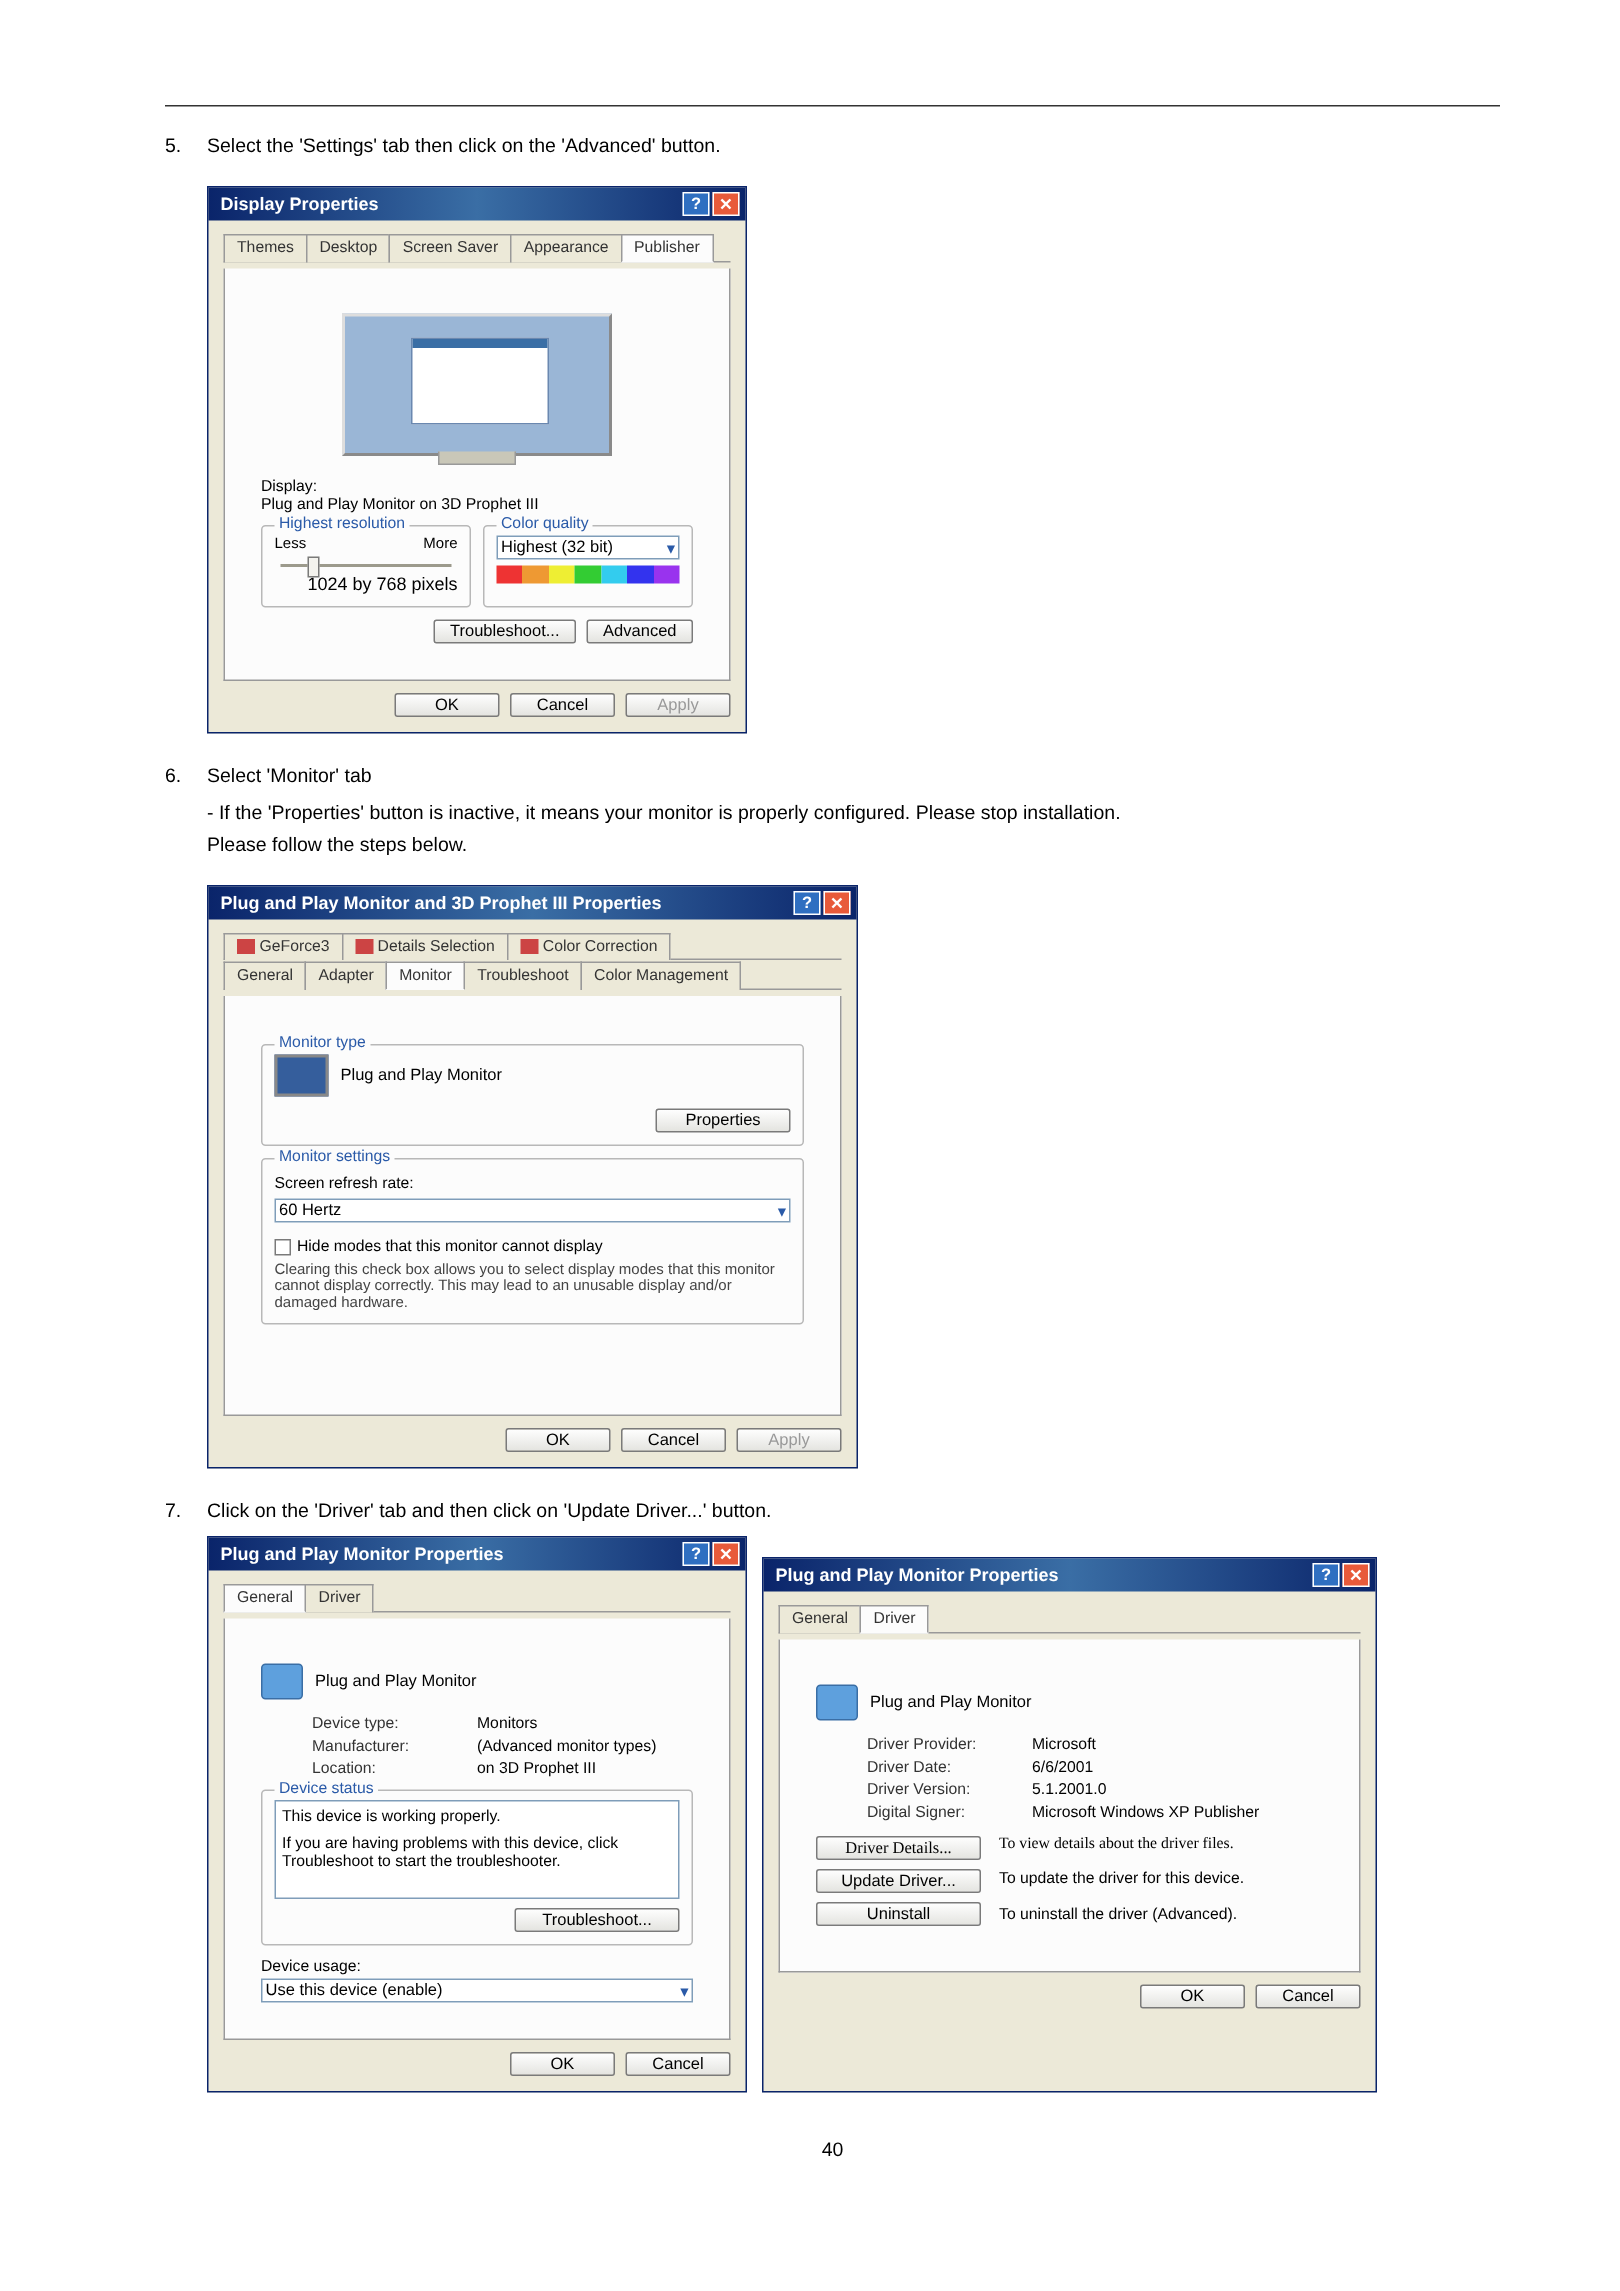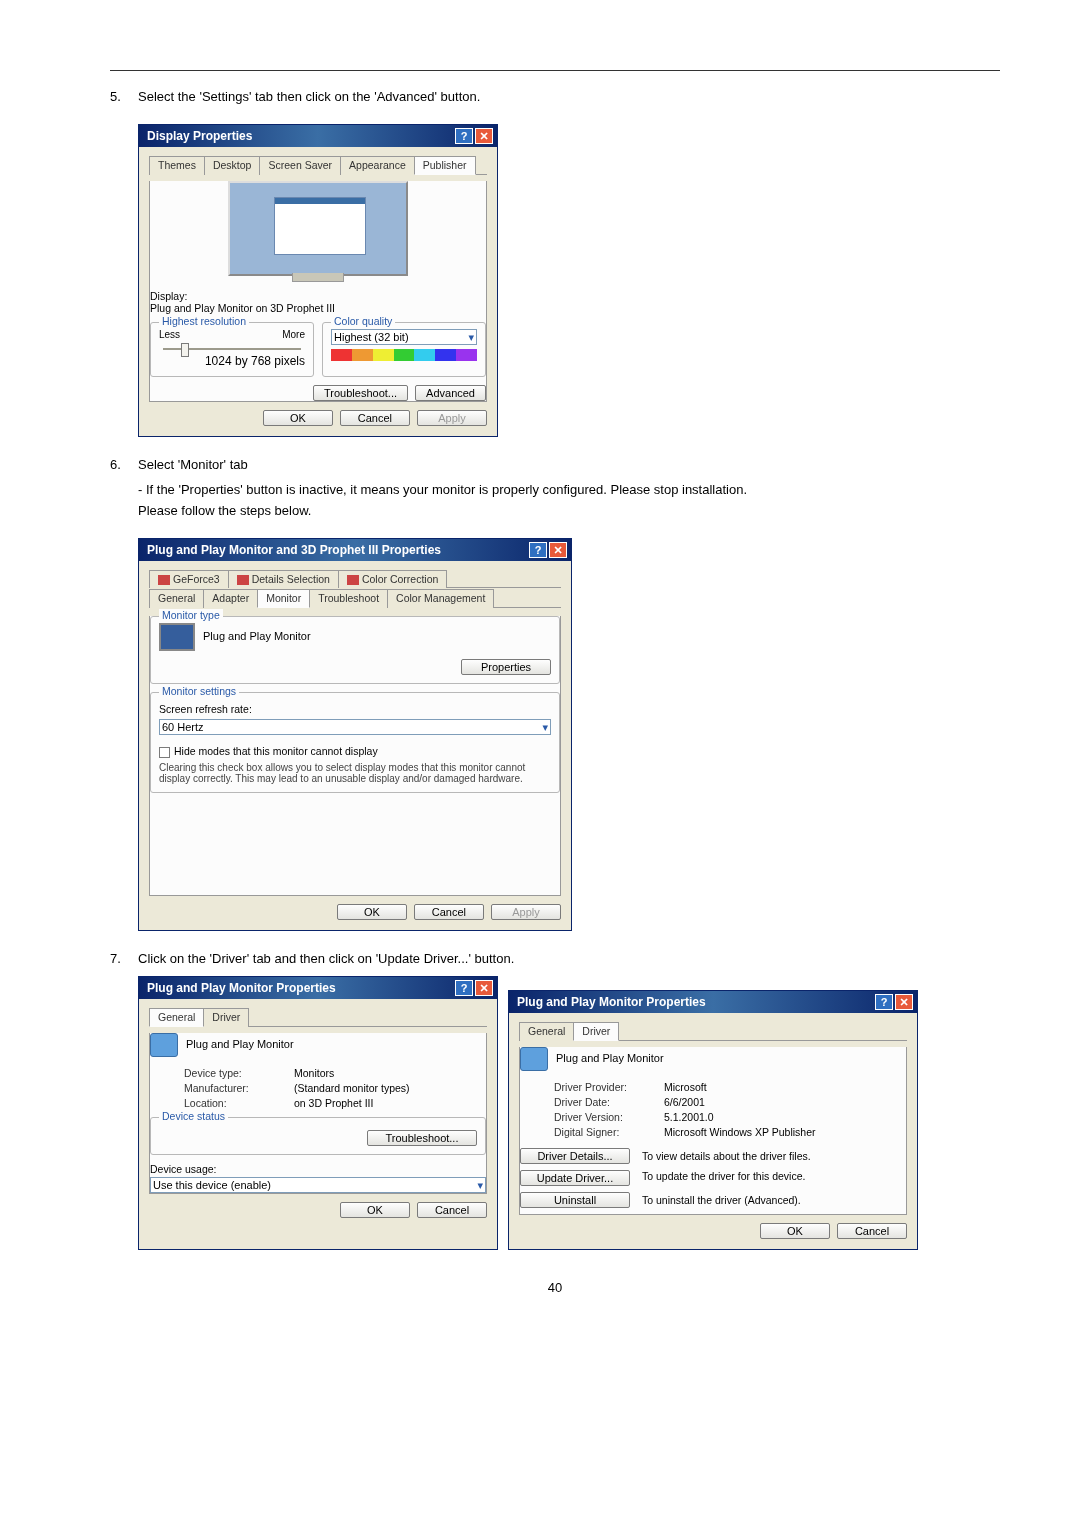--- a/index.html
+++ b/index.html
@@ -17,21 +17,21 @@
   .dlg { border: 1px solid #0a246a; background: #ece9d8; font-family: Tahoma, Arial, sans-serif; font-size: 11px; color: #000; margin: 10px 0 20px 28px; display: inline-block; }
   .dlg .titlebar { background: linear-gradient(to right,#0a246a,#3a6ea5,#0a246a); color:#fff; font-weight:bold; display:flex; align-items:center; justify-content:space-between; padding:3px 4px 3px 8px; font-size:12px; }
   .dlg .tbtns { display:flex; gap:2px; }
   .dlg .tbtn { width:18px; height:16px; background:#d6e7f7; border:1px solid #fff; color:#fff; display:flex; align-items:center; justify-content:center; font-size:11px; font-weight:bold; }
   .dlg .tbtn.close { background:#e85a3a; }
   .dlg .tbtn.help { background:#2f6fc1; }
   .dlg .body { padding:8px 10px 10px; }
   .tabs { display:flex; border-bottom:1px solid #999; margin-bottom:4px; }
   .tab { padding:2px 8px 3px; border:1px solid #999; border-bottom:none; background:#ece9d8; margin-right:-1px; font-size:10.5px; color:#333; position:relative; top:1px; }
   .tab.active { background:#fcfcfc; border-bottom:1px solid #fcfcfc; z-index:2; }
-  .tabpanel { background:#fcfcfc; border:1px solid #999; border-top:none; padding:0; }
+  .tabpanel { background:#fcfcfc; border:1px solid #999; border-top:none; padding:24px; }
   .fieldset { border:1px solid #b8b8b8; border-radius:3px; padding:6px 8px 8px; margin-top:8px; position:relative; }
   .fieldset .legend { position:absolute; top:-8px; left:8px; background:#fcfcfc; padding:0 3px; color:#2a5aa8; font-size:10.5px; }
   .xp-btn { border:1px solid #7a7a7a; background:linear-gradient(#fefefe,#e4e4e0); padding:1px 10px; font-size:11px; font-family:inherit; border-radius:2px; min-width:70px; }
   .xp-btn.disabled { color:#999; }
   .xp-select { border:1px solid #7f9db9; background:#fff; font-size:11px; padding:1px 2px; width:100%; }
   .xp-select .arrow { float:right; color:#2a5aa8; }
   .btnrow { text-align:right; margin-top:8px; }
   .btnrow .xp-btn { margin-left:4px; }
   .monitor-preview { width:180px; height:95px; background:#9ab6d6; border:2px solid #8a8a8a; border-top-color:#ddd; border-left-color:#ddd; margin:6px auto 2px; position:relative; }
   .monitor-preview::after{ content:""; position:absolute; bottom:-8px; left:50%; transform:translateX(-50%); width:50px; height:8px; background:#c9c7b8; border:1px solid #999; border-top:none;}
@@ -215,29 +215,33 @@
         </div>
         <div class="tabpanel">
           <div style="margin:6px 0 10px;"><span class="dev-icon"></span><span>Plug and Play Monitor</span></div>
           <div style="padding-left:34px;">
             <div class="info-row">
                 <span class="lbl">Device type:</span>
                 <span>Monitors</span>
               </div>
             <div class="info-row">
                 <span class="lbl">Manufacturer:</span>
-                <span>(Standard monitor types)</span>
+                <span>(Advanced monitor types)</span>
               </div>
             <div class="info-row">
                 <span class="lbl">Location:</span>
                 <span>on 3D Prophet III</span>
               </div>
           </div>
           <div class="fieldset">
             <span class="legend">Device status</span>
+            <div class="textarea">
+              <div>This device is working properly.</div>
+              <div style="margin-top:6px;">If you are having problems with this device, click Troubleshoot to start the troubleshooter.</div>
+            </div>
             <div style="text-align:right; margin-top:6px;">
               <button class="xp-btn" style="min-width:110px;">Troubleshoot...</button>
             </div>
           </div>
           <div style="margin-top:8px; font-size:10.5px;">Device usage:</div>
           <div class="xp-select" style="margin-top:2px;"><span>Use this device (enable)</span><span class="arrow">▾</span></div>
         </div>
         <div class="btnrow">
           <button class="xp-btn">OK</button>
           <button class="xp-btn">Cancel</button>
@@ -272,21 +276,21 @@
             <div class="info-row">
                 <span class="lbl">Driver Version:</span>
                 <span>5.1.2001.0</span>
               </div>
             <div class="info-row">
                 <span class="lbl">Digital Signer:</span>
                 <span>Microsoft Windows XP Publisher</span>
               </div>
           </div>
           <div style="margin-top:10px;">
-            <div style="display:flex; align-items:center; gap:12px; margin:6px 0;">
+            <div style="display:flex; gap:12px; margin:6px 0;font-family:Liberation Serif, serif;">
               <button class="xp-btn" style="min-width:110px;">Driver Details...</button>
               <span style="font-size:10.5px;">To view details about the driver files.</span>
             </div>
             <div style="display:flex; align-items:flex-start; gap:12px; margin:6px 0;">
               <button class="xp-btn" style="min-width:110px;">Update Driver...</button>
               <span style="font-size:10.5px;">To update the driver for this device.</span>
             </div>
             <div style="display:flex; align-items:center; gap:12px; margin:6px 0;">
               <button class="xp-btn" style="min-width:110px;">Uninstall</button>
               <span style="font-size:10.5px;">To uninstall the driver (Advanced).</span>

